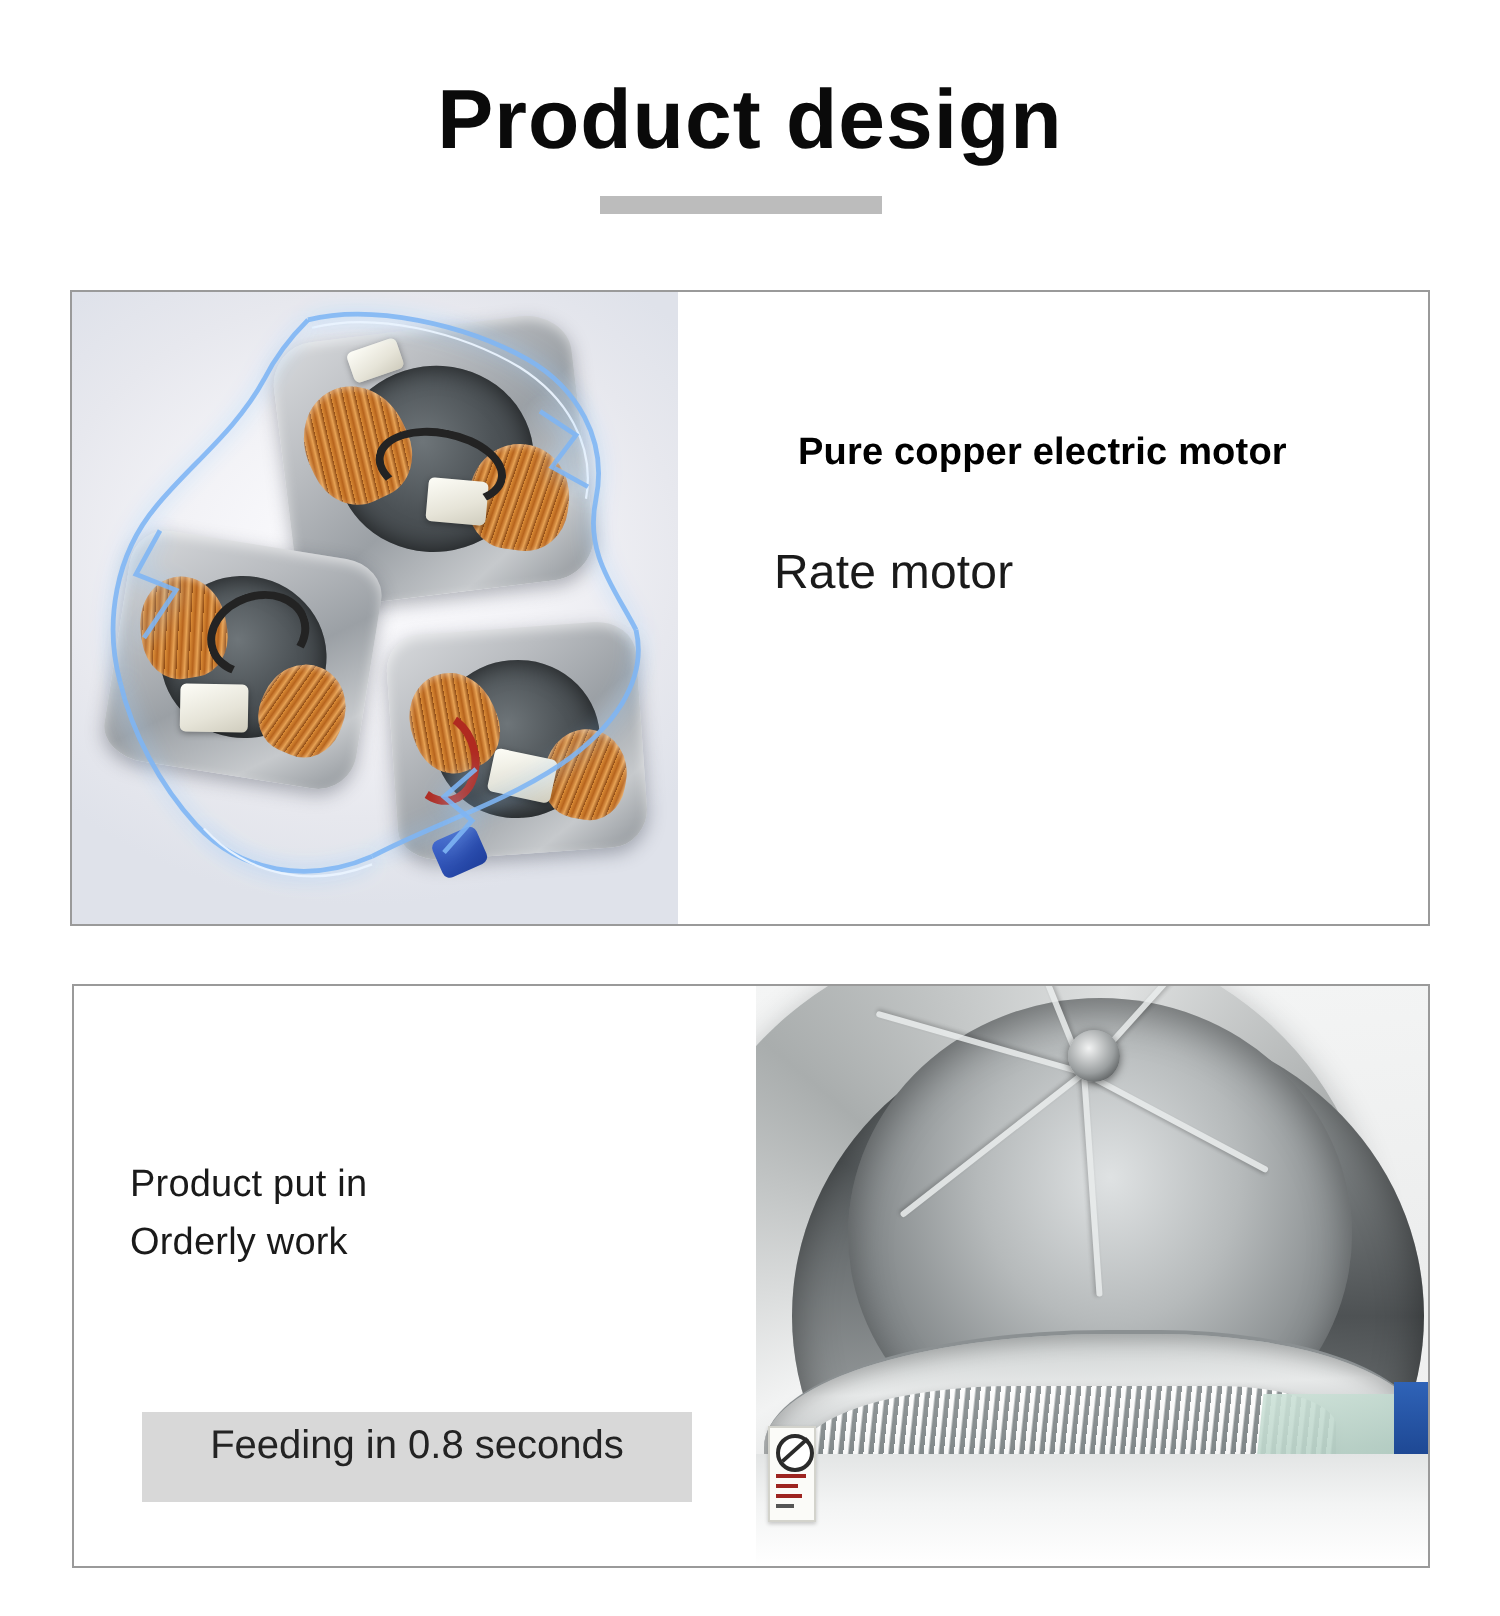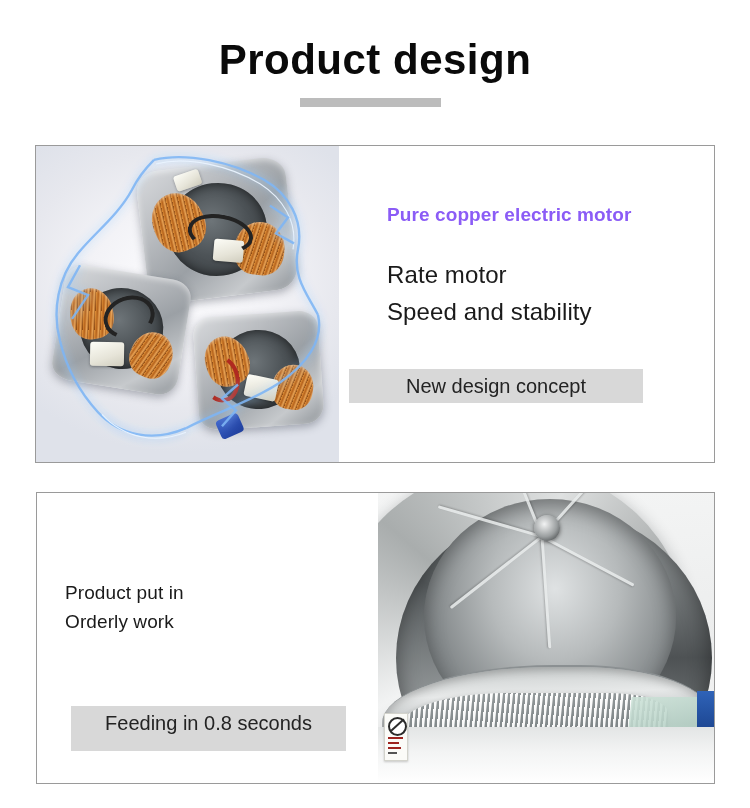--- a/index.html
+++ b/index.html
@@ -76,23 +76,23 @@
   }
   .panel-two {
     width: 341px;
     flex: 0 0 341px;
     padding: 36px 0 0 28px;
   }
 
   .card-heading {
     font-size: 19px;
     font-weight: bold;
-    color: #8b5cf6;
+    color: #000000;
     line-height: 1.22;
-    margin: 0;
+    margin: 12px;
     letter-spacing: 0.1px;
   }
   .panel-two .card-heading {
     font-size: 25px;
     line-height: 1.16;
     letter-spacing: 0px;
   }
 
   .card-body {
     margin: 0;
@@ -420,23 +420,21 @@
         <path d="M44 120 L 32 142 L 52 150 L 36 174"></path>
         <path d="M234 60 L 252 72 L 240 88 L 258 98"></path>
         <path d="M186 282 L 200 266 L 186 254 L 202 240"></path>
       </svg>
     </div>
 
     <div class="text-panel panel-one">
       <h3 class="card-heading">Pure copper electric motor</h3>
       <p class="card-body">
         <span>Rate motor</span><br>
-        <span>Speed and stability</span>
       </p>
-      <div class="tagline">New design concept</div>
     </div>
 
   </div>
 </div>
 
 <div class="card card-two">
   <div class="card-inner">
 
     <div class="text-panel panel-two">
       <p class="card-body">

